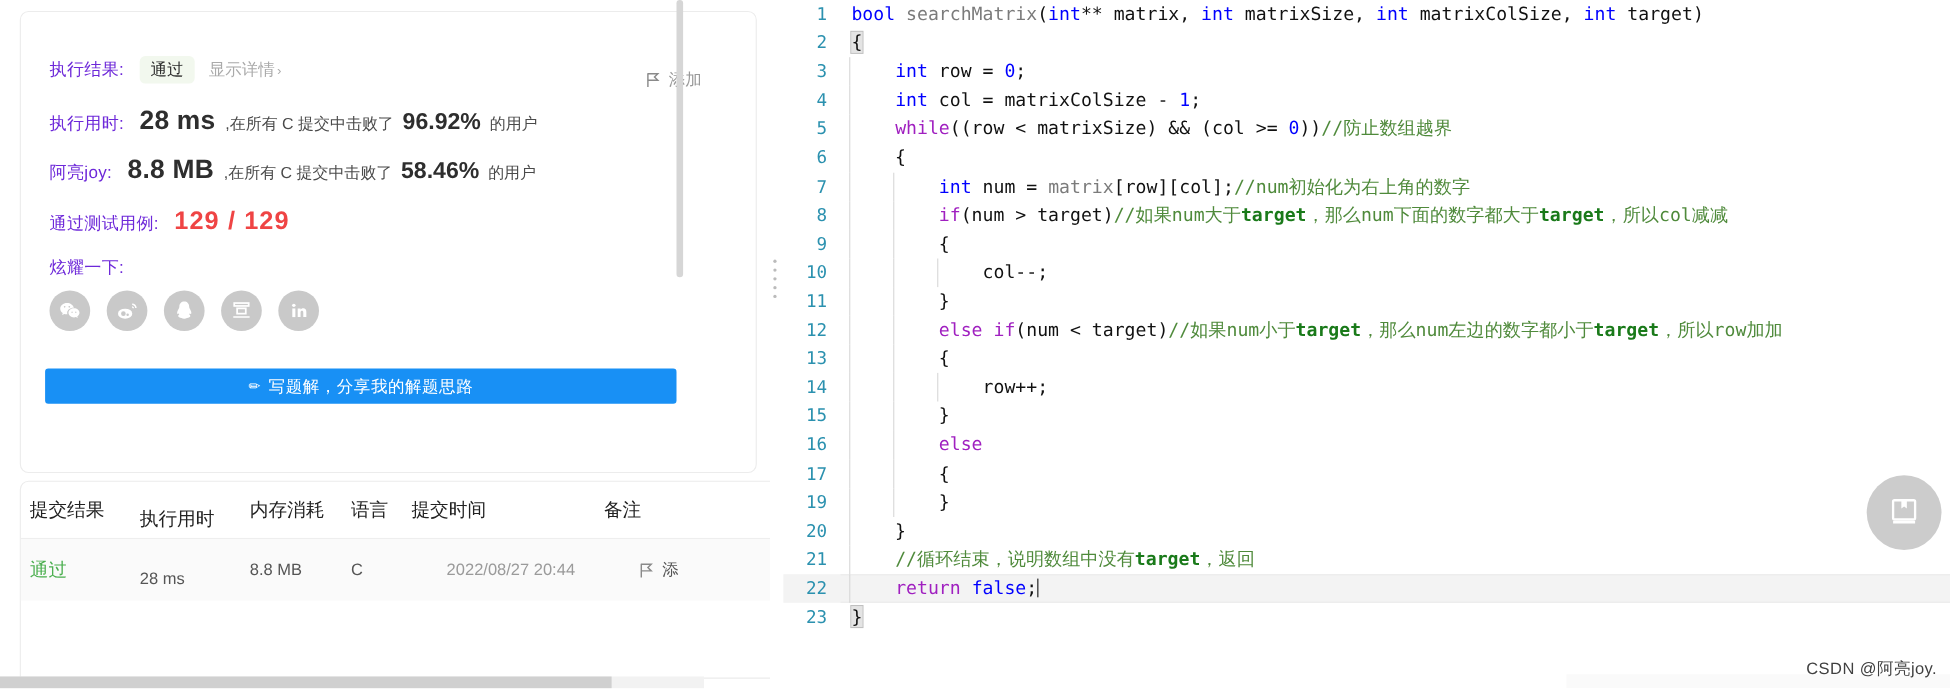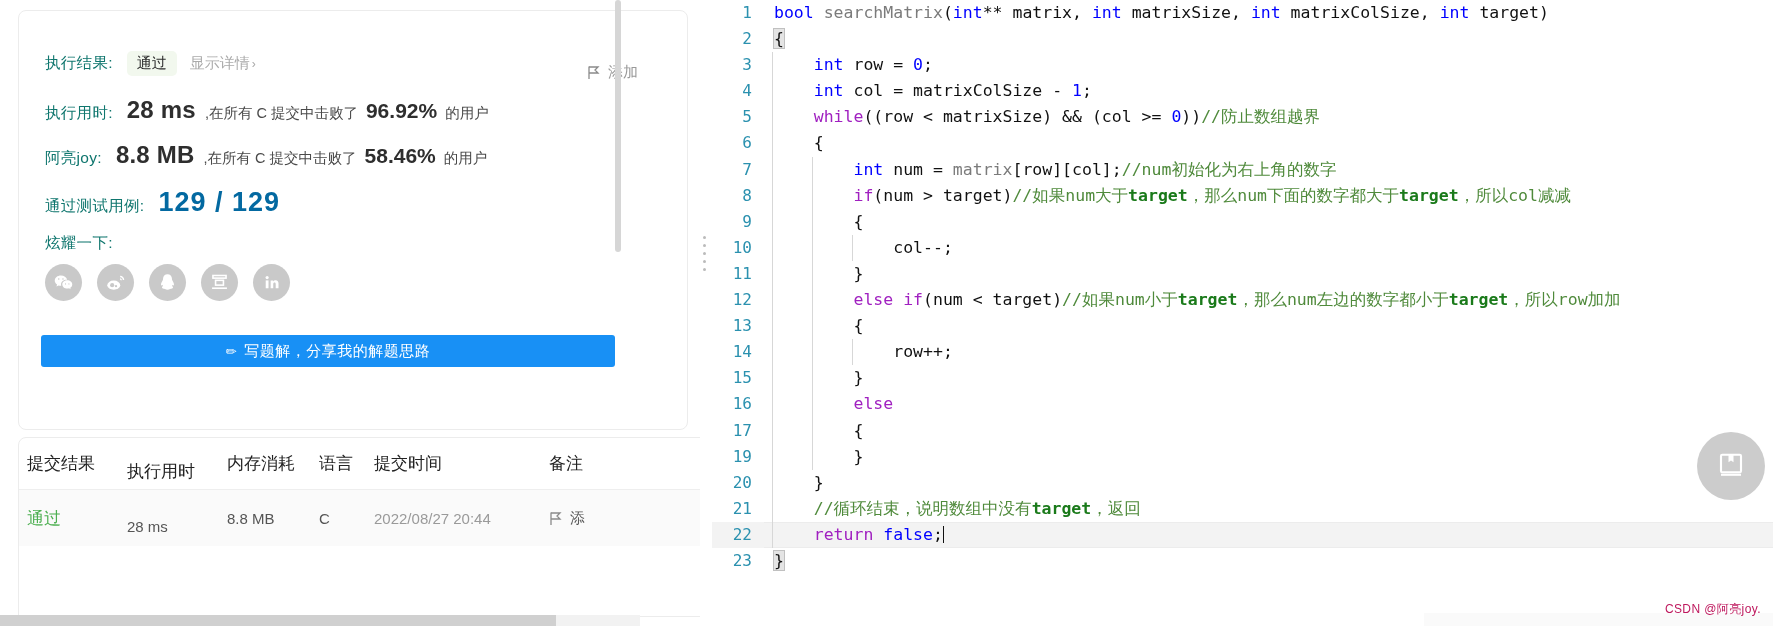--- a/index.html
+++ b/index.html
@@ -25,21 +25,21 @@
 
   .row { display: flex; align-items: baseline; }
 
   .r-exec   { position: absolute; left: 26px; top: 40px; }
   .r-time   { position: absolute; left: 26px; top: 85px; }
   .r-mem    { position: absolute; left: 26px; top: 130px; }
   .r-cases  { position: absolute; left: 26px; top: 176px; }
   .r-show   { position: absolute; left: 26px; top: 222px; }
 
   .lbl {
-    color: #0f766e; font-size: 15.5px; letter-spacing: .3px;
+    color: #6d28d9; font-size: 15.5px; letter-spacing: .3px;
     white-space: nowrap;
   }
   .badge-pass {
     display: inline-block; background: #f2f8ee; color: #2b2b2b;
     font-size: 15px; padding: 3px 10px; border-radius: 5px;
     margin-left: 14px; font-weight: 500;
   }
   .detail-link {
     color: #aaa; font-size: 15px; margin-left: 13px; cursor: pointer;
     white-space: nowrap;
@@ -49,21 +49,21 @@
   .big-val {
     font-size: 24px; font-weight: 700; color: #2e2e2e;
     margin-left: 14px; letter-spacing: .2px;
   }
   .mid-txt { font-size: 14.5px; color: #4a4a4a; margin-left: 9px; }
   .pct {
     font-size: 21px; font-weight: 700; color: #2e2e2e; margin-left: 8px;
   }
   .mid-txt2 { font-size: 14.5px; color: #4a4a4a; margin-left: 8px; }
   .cases-val {
-    font-size: 27px; font-weight: 700; color: #0369a1; margin-left: 14px;
+    font-size: 23px; font-weight: 700; color: #ef4444; margin-left: 14px;
     letter-spacing: 1px;
   }
 
   
   .socials { position: absolute; left: 26px; top: 253px; display: flex; gap: 15px; }
   .soc {
     width: 37px; height: 37px; border-radius: 50%; background: #c9c9c9;
     display: flex; align-items: center; justify-content: center;
     cursor: pointer;
   }
@@ -97,21 +97,21 @@
   }
   .subs-head div { font-size: 17px; color: #222; }
   .subs-row {
     display: flex; align-items: center; height: 56px;
     background: #fafafa; padding-left: 8px;
   }
   .subs-row div { font-size: 15px; color: #555; }
   .c1 { width: 100px; } .c2 { width: 100px; margin-top: 16px; } .c3 { width: 92px; }
   .c4 { width: 55px; } .c5 { width: 175px; } .c6 { width: 100px; }
   .pass-cell { color: #4caf50 !important; font-size: 17px !important; }
-  .time-cell { color: #9a9a9a !important; }
+  .time-cell { color: #9a9a9a !important; margin-left: 32px; }
   .add2 { display: flex; align-items: center; color: #999; font-size: 15px; }
 
   
   .lp-scroll {
     position: absolute; left: 615px; top: 0; width: 6px; height: 252px;
     background: #d6d6d6; border-radius: 3px;
   }
   
   .lp-hscroll {
     position: absolute; left: 0; bottom: 0; width: 556px; height: 11px;
@@ -177,21 +177,21 @@
 
   
   .bookmark-fab {
     position: absolute; right: 8px; top: 432px; width: 68px; height: 68px;
     border-radius: 50%; background: #cccccc;
     display: flex; align-items: center; justify-content: center;
   }
 
   .csdn-wm {
     position: absolute; right: 12px; bottom: 8px;
-    color: #be185d; font-size: 12px; letter-spacing: .4px;
+    color: #404040; font-size: 15px; letter-spacing: .4px;
   }
   .bottom-strip {
     position:absolute; left:712px; right:0; bottom:0; height:13px; background:#fafafa;
   }
 </style>
 </head>
 <body>
 
 <div id="root">
 

